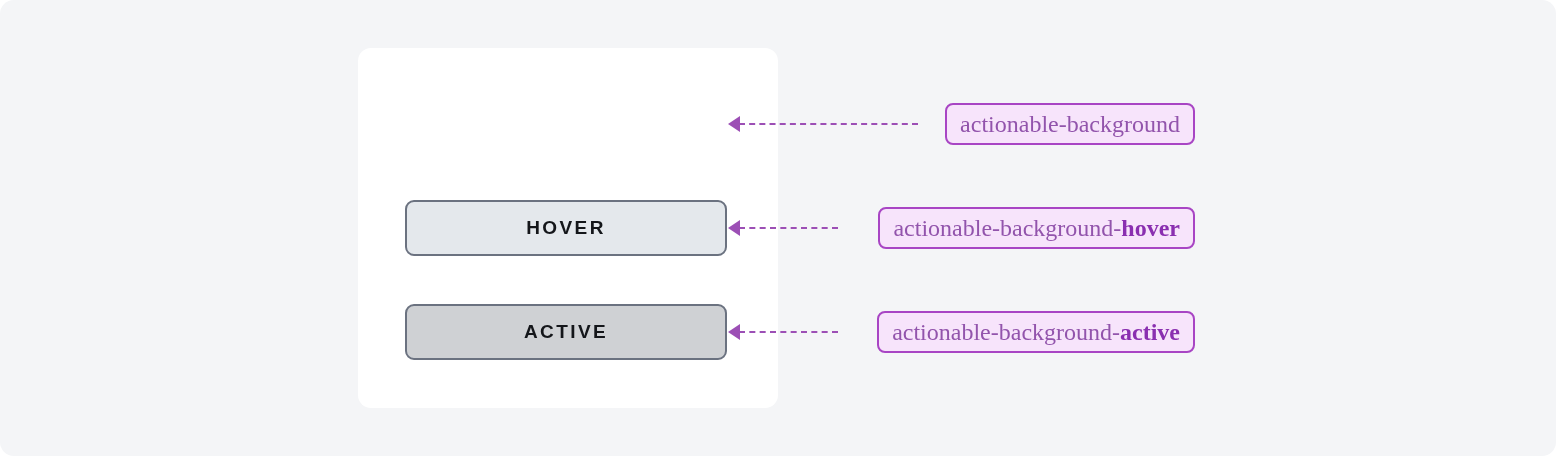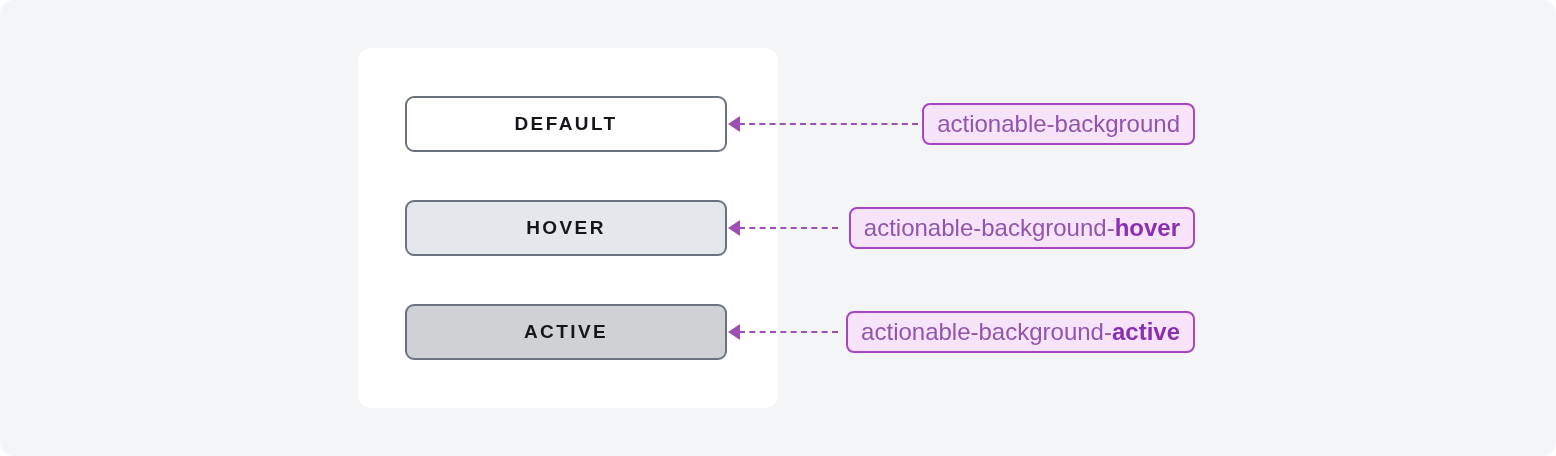--- a/index.html
+++ b/index.html
@@ -86,40 +86,37 @@
     box-sizing: border-box;
     background: #f7e4fb;
     border: 2px solid #a845c4;
     border-radius: 8px;
     display: flex;
     align-items: center;
     padding: 0 13px;
     font-size: 24px;
     color: #9254ac;
     white-space: nowrap;
-    font-family: Liberation Sans, sans-serif;
+    font-family: Liberation Serif, serif;
   }
   .token-chip.row0 { top: 103px; }
   .token-chip.row1 { top: 207px; }
   .token-chip.row2 { top: 311px; }
   .token-suffix {
     font-weight: bold;
     color: #8a2fb0;
   }
 </style>
 </head>
 <body>
 
 <div id="canvas">
 
   <div id="card"></div>
 
-  <div class="state-button row0">
-    <span>DEFAULT</span>
-  </div>
   <div class="state-button row1">
     <span>HOVER</span>
   </div>
   <div class="state-button row2">
     <span>ACTIVE</span>
   </div>
 
   <div class="connector row0">
     <div class="arrow-head"></div>
     <div class="dash-line"></div>

